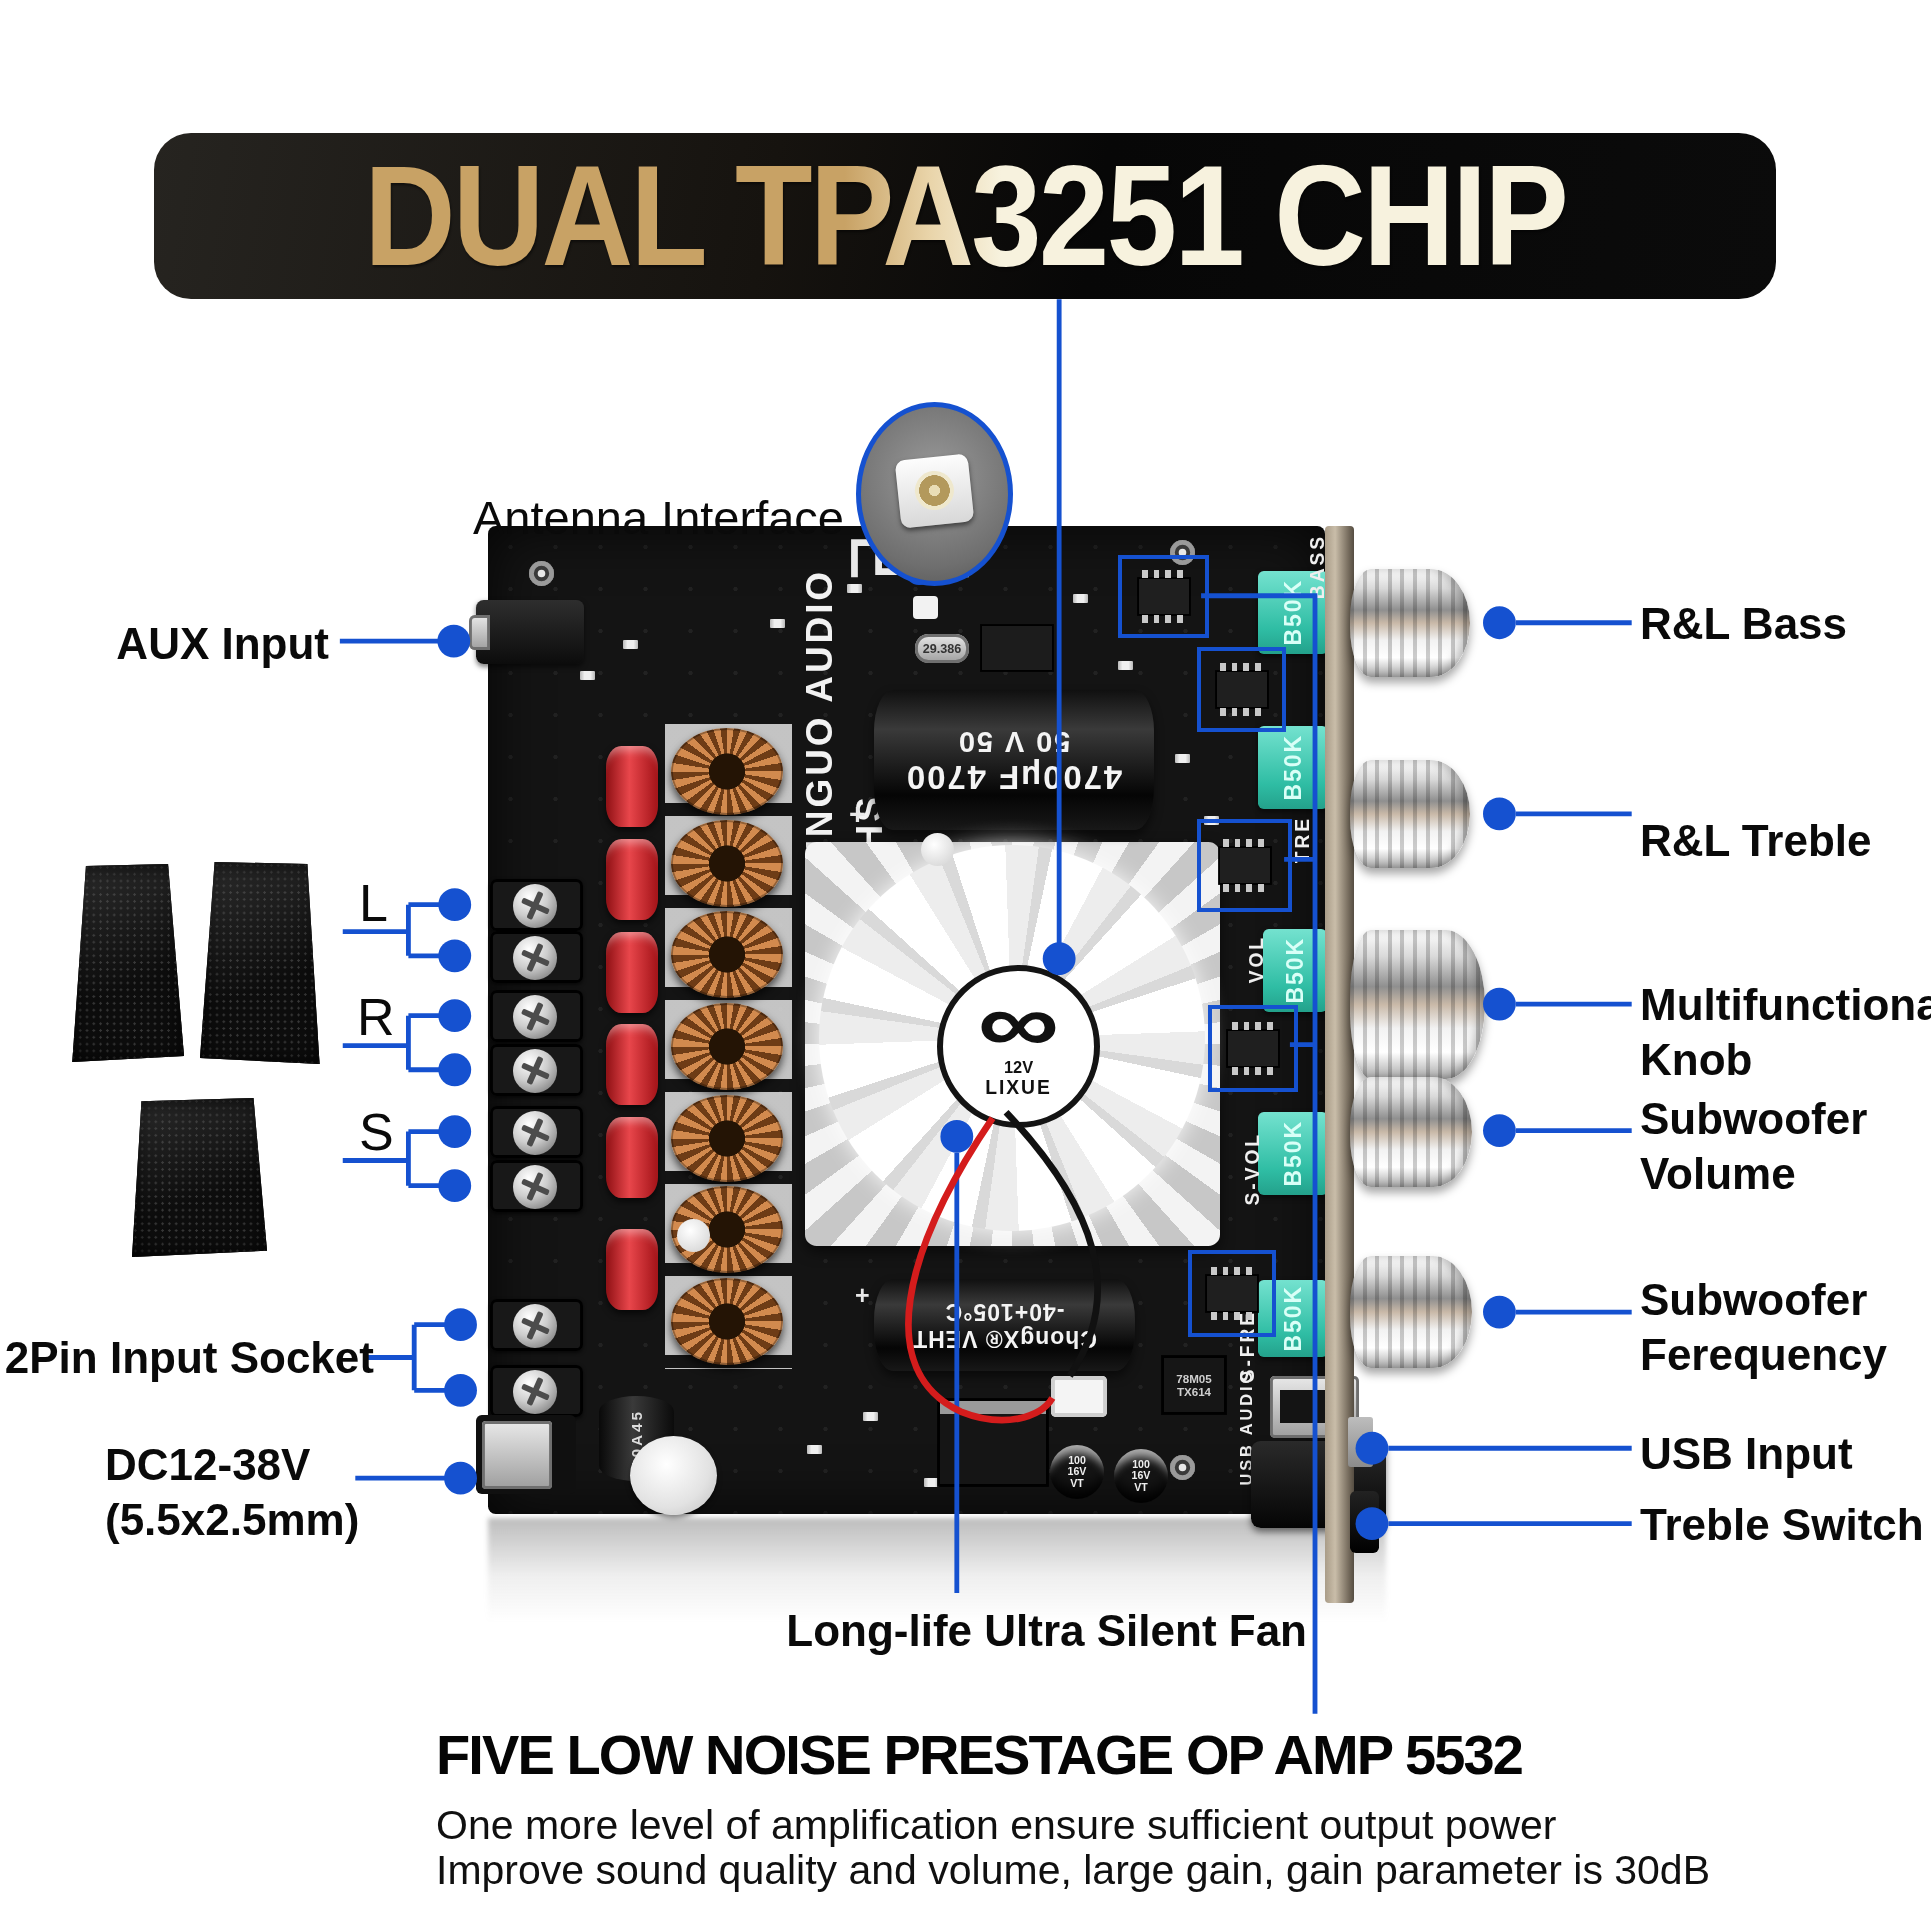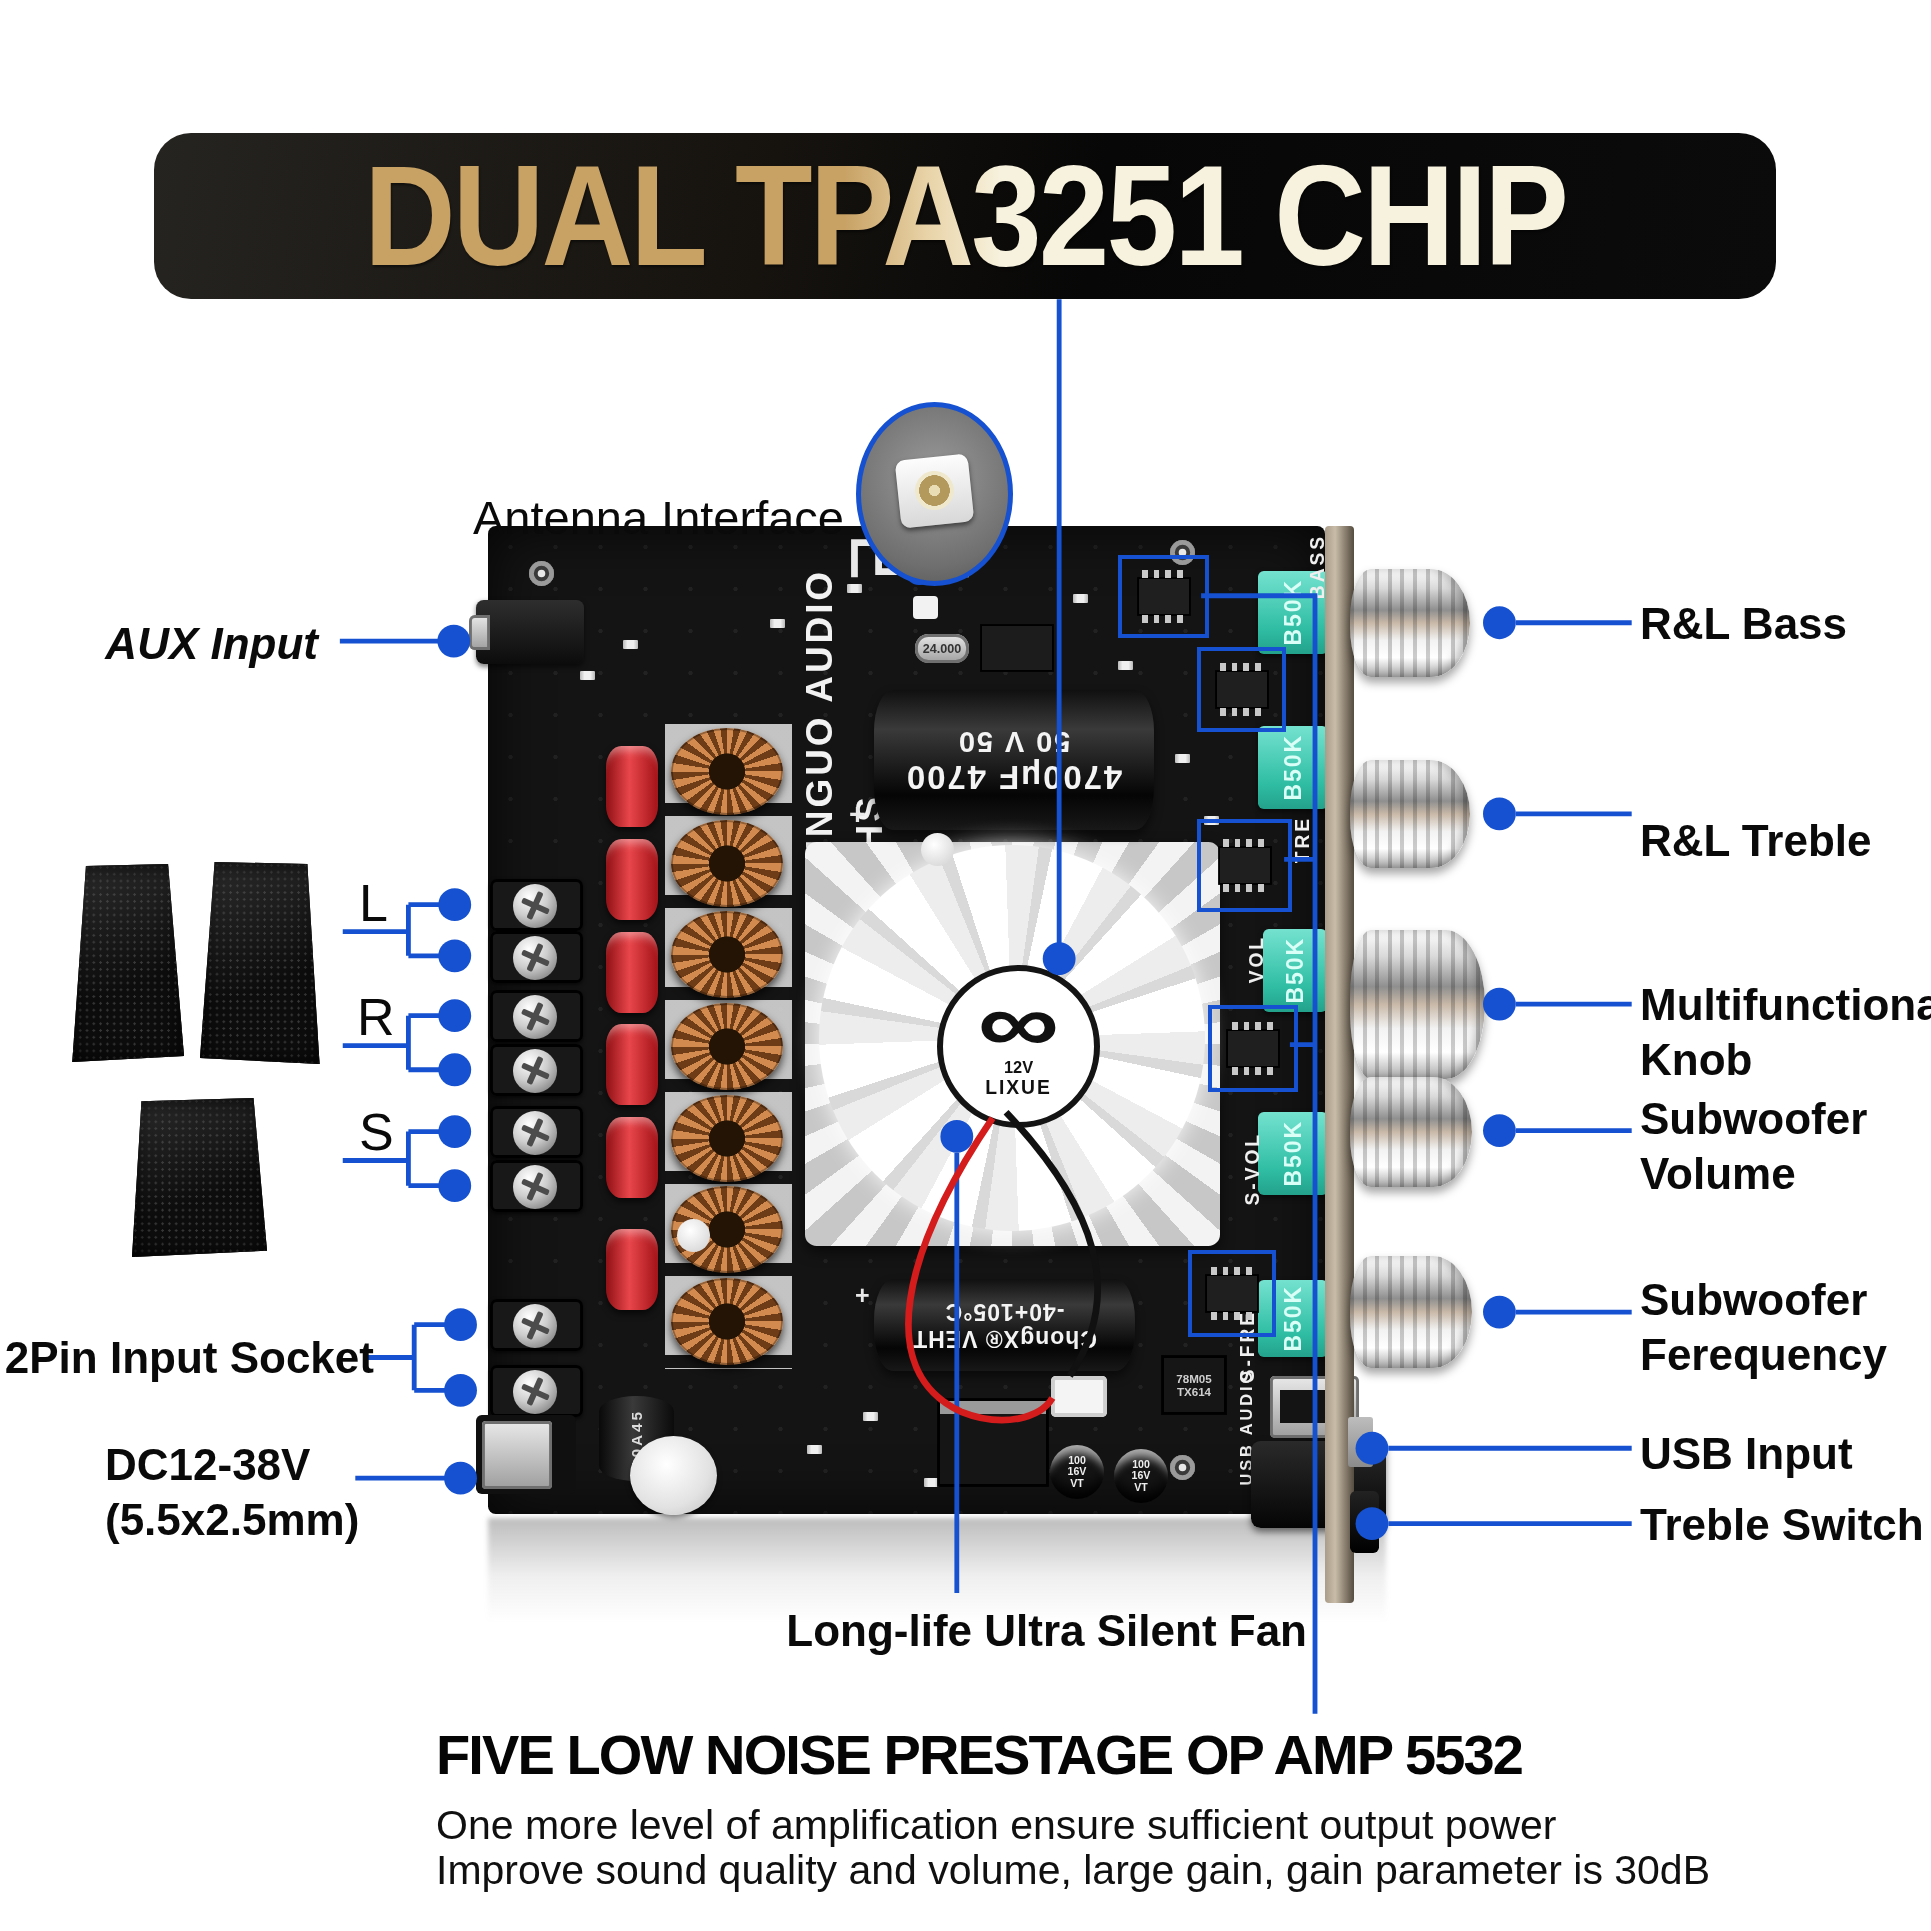--- a/index.html
+++ b/index.html
@@ -116,21 +116,21 @@
   <div class="redcap" style="top:498px;"></div>
   <div class="redcap" style="top:591px;"></div>
   <div class="redcap" style="top:703px;"></div>
 
   <div class="brand">
     <span class="vtext" style="font-size:37px;">DAJUNGUO AUDIO</span>
     <span class="vtext" style="font-size:37px;">S350HS</span>
   </div>
 
   <div class="metalport" style="left:427px;top:108px;width:54px;height:29px;border-radius:13.5px;display:flex;align-items:center;justify-content:center;">
-    <span style="font:700 12.6px 'Liberation Sans',sans-serif;color:#333;">24.000</span>
+    <span style="font:700 12.6px 'Liberation Sans',sans-serif;color:#333;">29.386</span>
   </div>
   <div style="position:absolute;left:494px;top:100px;width:70px;height:44px;background:#1c1c1c;box-shadow:0 0 0 1.9px #000;z-index:3;"></div>
   <div style="position:absolute;left:425px;top:70px;width:25px;height:23px;background:#f2f2f2;border-radius:3.9px;z-index:3;"></div>
 
   <div class="bigcap" style="left:386px;top:164px;width:280px;height:140px;">
     <div class="capflip">
       <div style="font-size:33px;">4700μF 4700</div>
       <div style="font-size:29px;">50 V   50</div>
     </div>
   </div>
@@ -326,21 +326,21 @@
   <g>
     <path d="M885,598 V562 H910 V592 H932 V562 H955 V592 H978 V562 H1000 V598" stroke="#e8e8e8" stroke-width="7" fill="none"></path>
   </g>
   <g fill="none" stroke-width="7">
     <path d="M1028,1158 C 935,1295 905,1420 995,1462 C 1040,1480 1078,1468 1090,1448" stroke="#d41c1c"></path>
     <path d="M1042,1152 C 1135,1250 1165,1340 1108,1425" stroke="#111111"></path>
   </g>
 </svg>
 
 <div class="label light" style="left:463px;top:490px;width:381px;text-align:right;">Antenna Interface</div>
-<div class="label" style="left:96px;top:616px;width:222px;text-align:right;font-style:italic;">AUX Input</div>
+<div class="label" style="left:107px;top:616px;width:222px;text-align:right;">AUX Input</div>
 <div class="lrs" style="left:359px;top:877px;">L</div>
 <div class="lrs" style="left:357px;top:991px;">R</div>
 <div class="lrs" style="left:359px;top:1106px;">S</div>
 <div class="label" style="left:4.8px;top:1330px;width:355px;text-align:right;">2Pin Input Socket</div>
 <div class="label" style="left:105px;top:1437px;">
   <div>DC12-38V</div>
   <div>(5.5x2.5mm)</div>
 </div>
 <div class="label" style="left:1640px;top:596px;text-align:right;">R&amp;L Bass</div>
 <div class="label" style="left:1640px;top:813px;">R&amp;L Treble</div>

